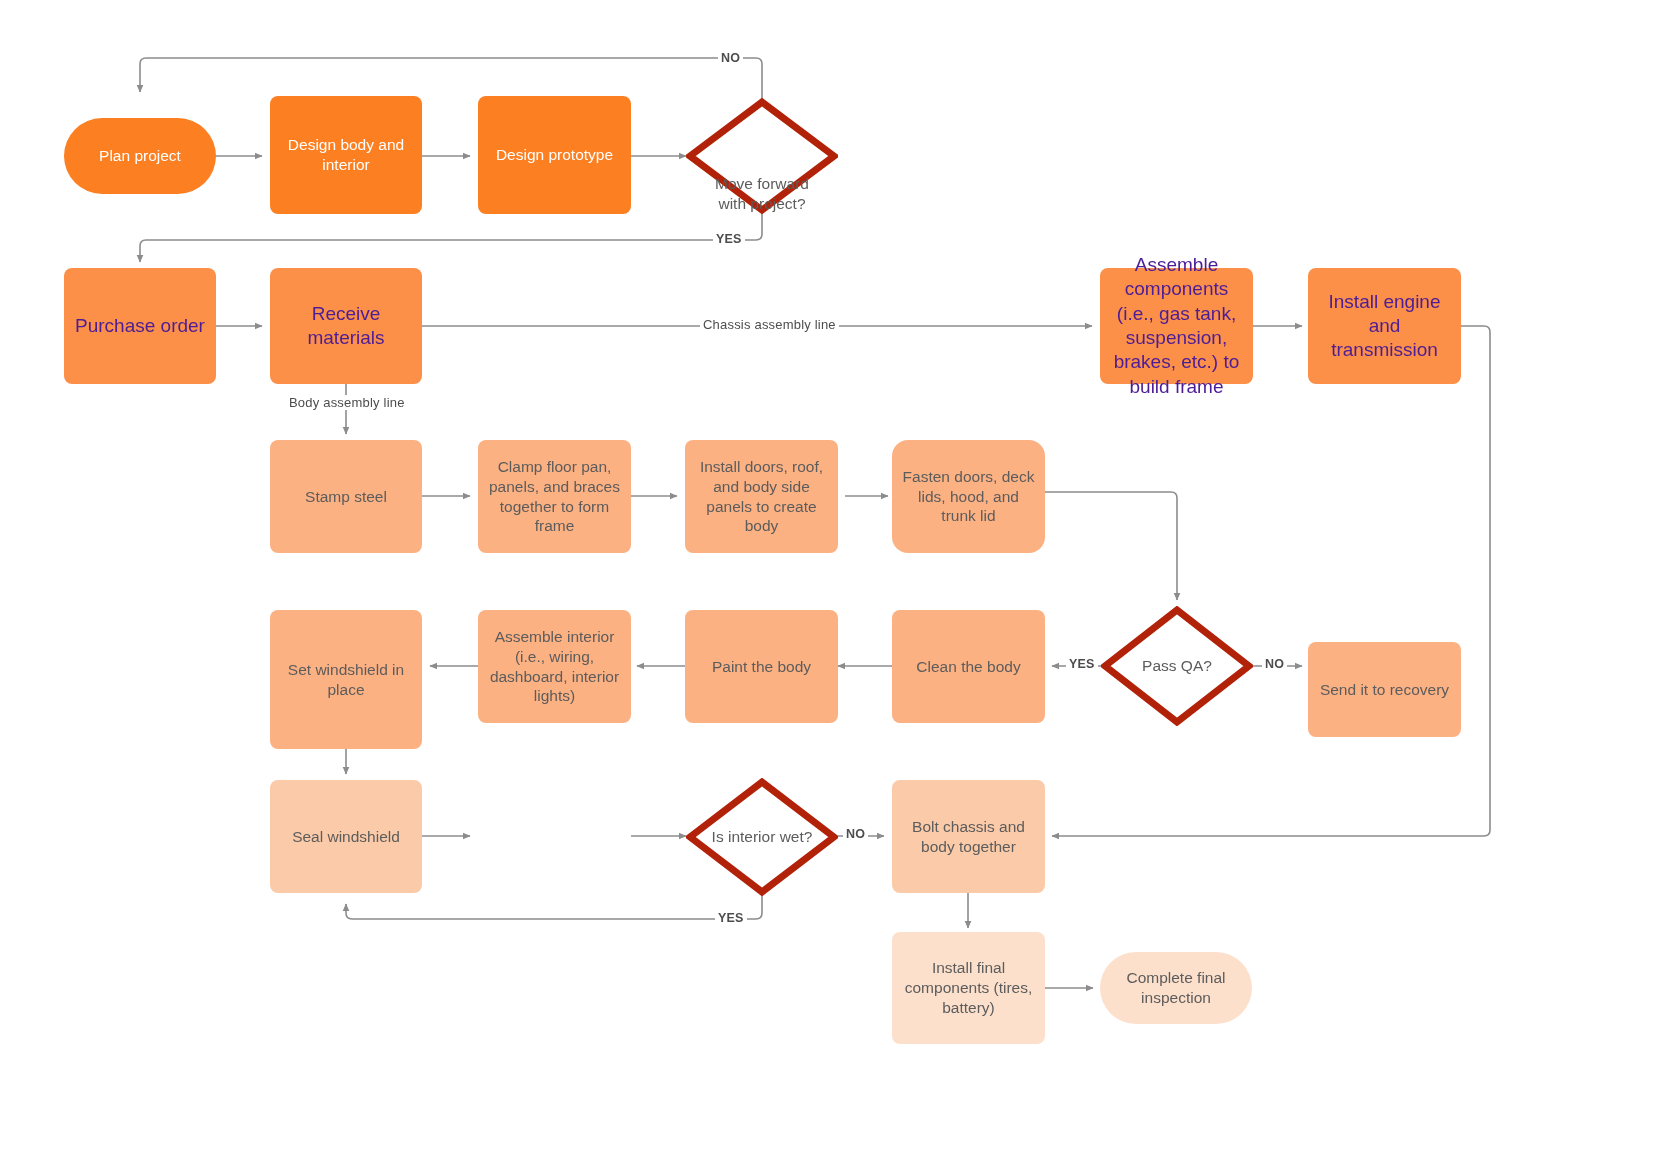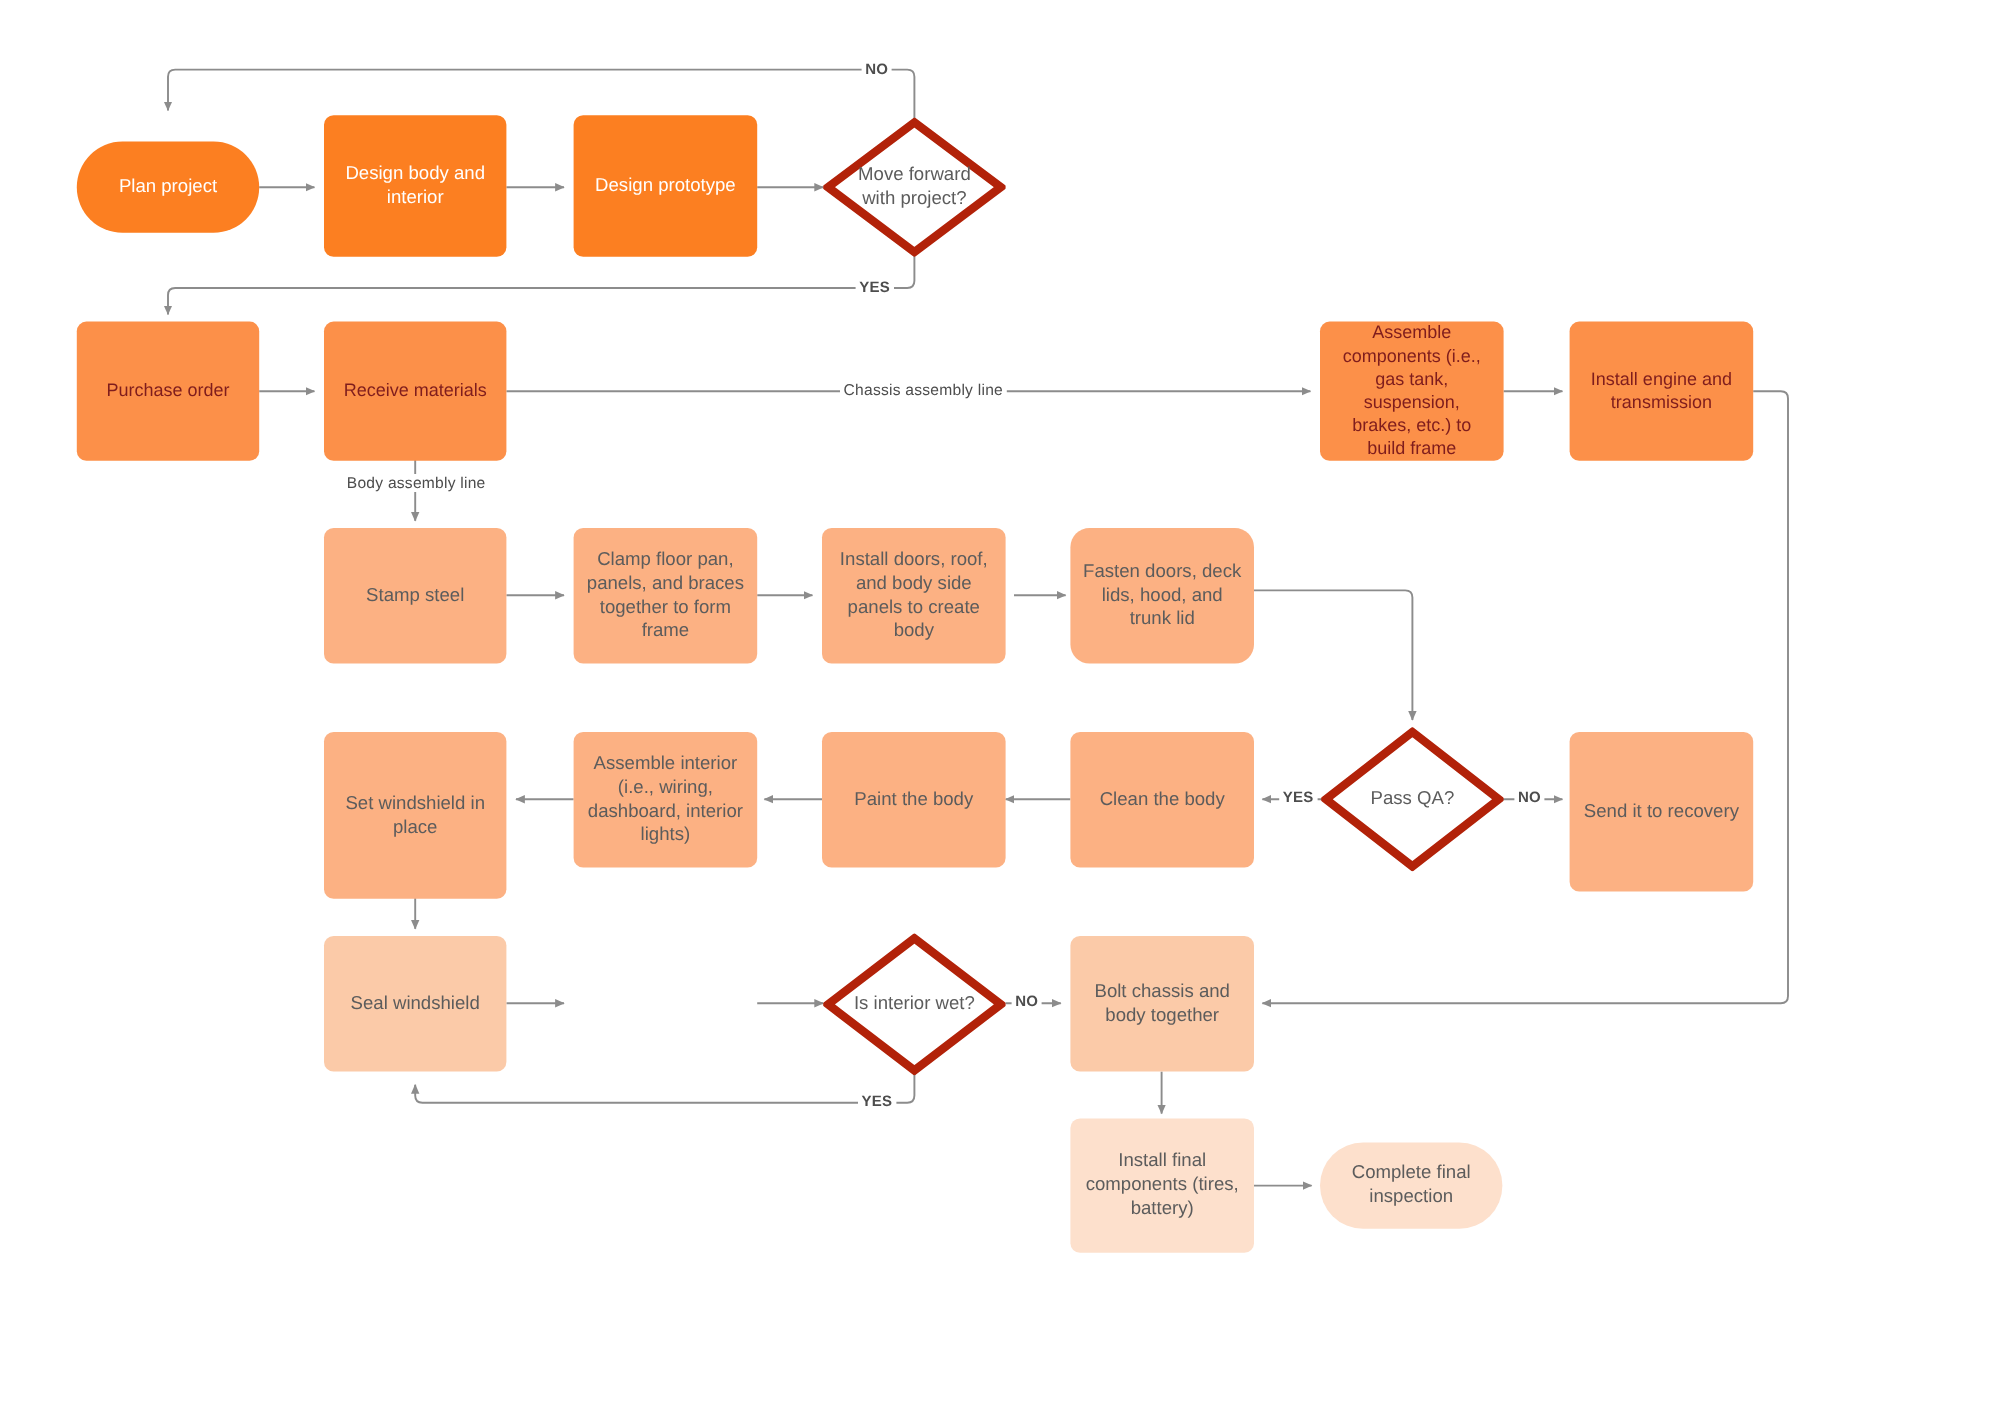--- a/index.html
+++ b/index.html
@@ -34,21 +34,21 @@
     padding: 4px 10px;
   }
   .node .lbl { display: block; width: 100%; }
 
   
   .rect { border-radius: 8px; }
   .pill { border-radius: 60px; }
 
   
   .tier1 { background: #fc7f21; color: #ffffff; font-size: 15.5px; }
-  .tier2 { background: #fc9049; color: #7f1d1d; font-size: 15px; }
+  .tier2 { background: #fc9049; color: #4c1d95; font-size: 19px; }
   .tier3 { background: #fcb183; color: #5c5c5c; font-size: 15.5px; }
   .tier4 { background: #fbcaa8; color: #5c5c5c; font-size: 15.5px; }
   .tier5 { background: #fde0cc; color: #5c5c5c; font-size: 15.5px; }
 
   
   .decision {
     position: absolute;
     display: flex;
     align-items: center;
     justify-content: center;
@@ -144,21 +144,21 @@
   </div>
 
   <div class="node rect tier1" style="left:270px; top:96px; width:152px; height:118px;">
     <span class="lbl">Design body and interior</span>
   </div>
 
   <div class="node rect tier1" style="left:478px; top:96px; width:153px; height:118px;">
     <span class="lbl">Design prototype</span>
   </div>
 
-  <div class="decision" style="left:686px; top:98px; width:152px; height:116px;">
+  <div class="decision" style="left:686px; top:98px; width:152px; height:116px;align-items:flex-end;">
     <svg class="dia" viewBox="0 0 152 116" preserveAspectRatio="none">
       <polygon points="76,4 148,58 76,112 4,58" fill="#ffffff" stroke="#b22209" stroke-width="7" stroke-linejoin="miter"></polygon>
     </svg>
     <span class="dlbl">Move forward with project?</span>
   </div>
 
   <div class="edgelabel" style="left:718px; top:51px;">NO</div>
   <div class="edgelabel" style="left:713px; top:232px;">YES</div>
 
   <div class="node rect tier2" style="left:64px; top:268px; width:152px; height:116px;">
@@ -196,21 +196,21 @@
     <span class="lbl">Fasten doors, deck lids, hood, and trunk lid</span>
   </div>
 
   <div class="decision" style="left:1101px; top:606px; width:152px; height:120px;">
     <svg class="dia" viewBox="0 0 152 120" preserveAspectRatio="none">
       <polygon points="76,4 148,60 76,116 4,60" fill="#ffffff" stroke="#b22209" stroke-width="7" stroke-linejoin="miter"></polygon>
     </svg>
     <span class="dlbl">Pass QA?</span>
   </div>
 
-  <div class="node rect tier3" style="left:1308px; top:610px; width:153px; height:133px;">
+  <div class="node rect tier3" style="left:1308px; top:642px; width:153px; height:95px;">
     <span class="lbl">Send it to recovery</span>
   </div>
 
   <div class="node rect tier3" style="left:892px; top:610px; width:153px; height:113px;">
     <span class="lbl">Clean the body</span>
   </div>
 
   <div class="node rect tier3" style="left:685px; top:610px; width:153px; height:113px;">
     <span class="lbl">Paint the body</span>
   </div>

